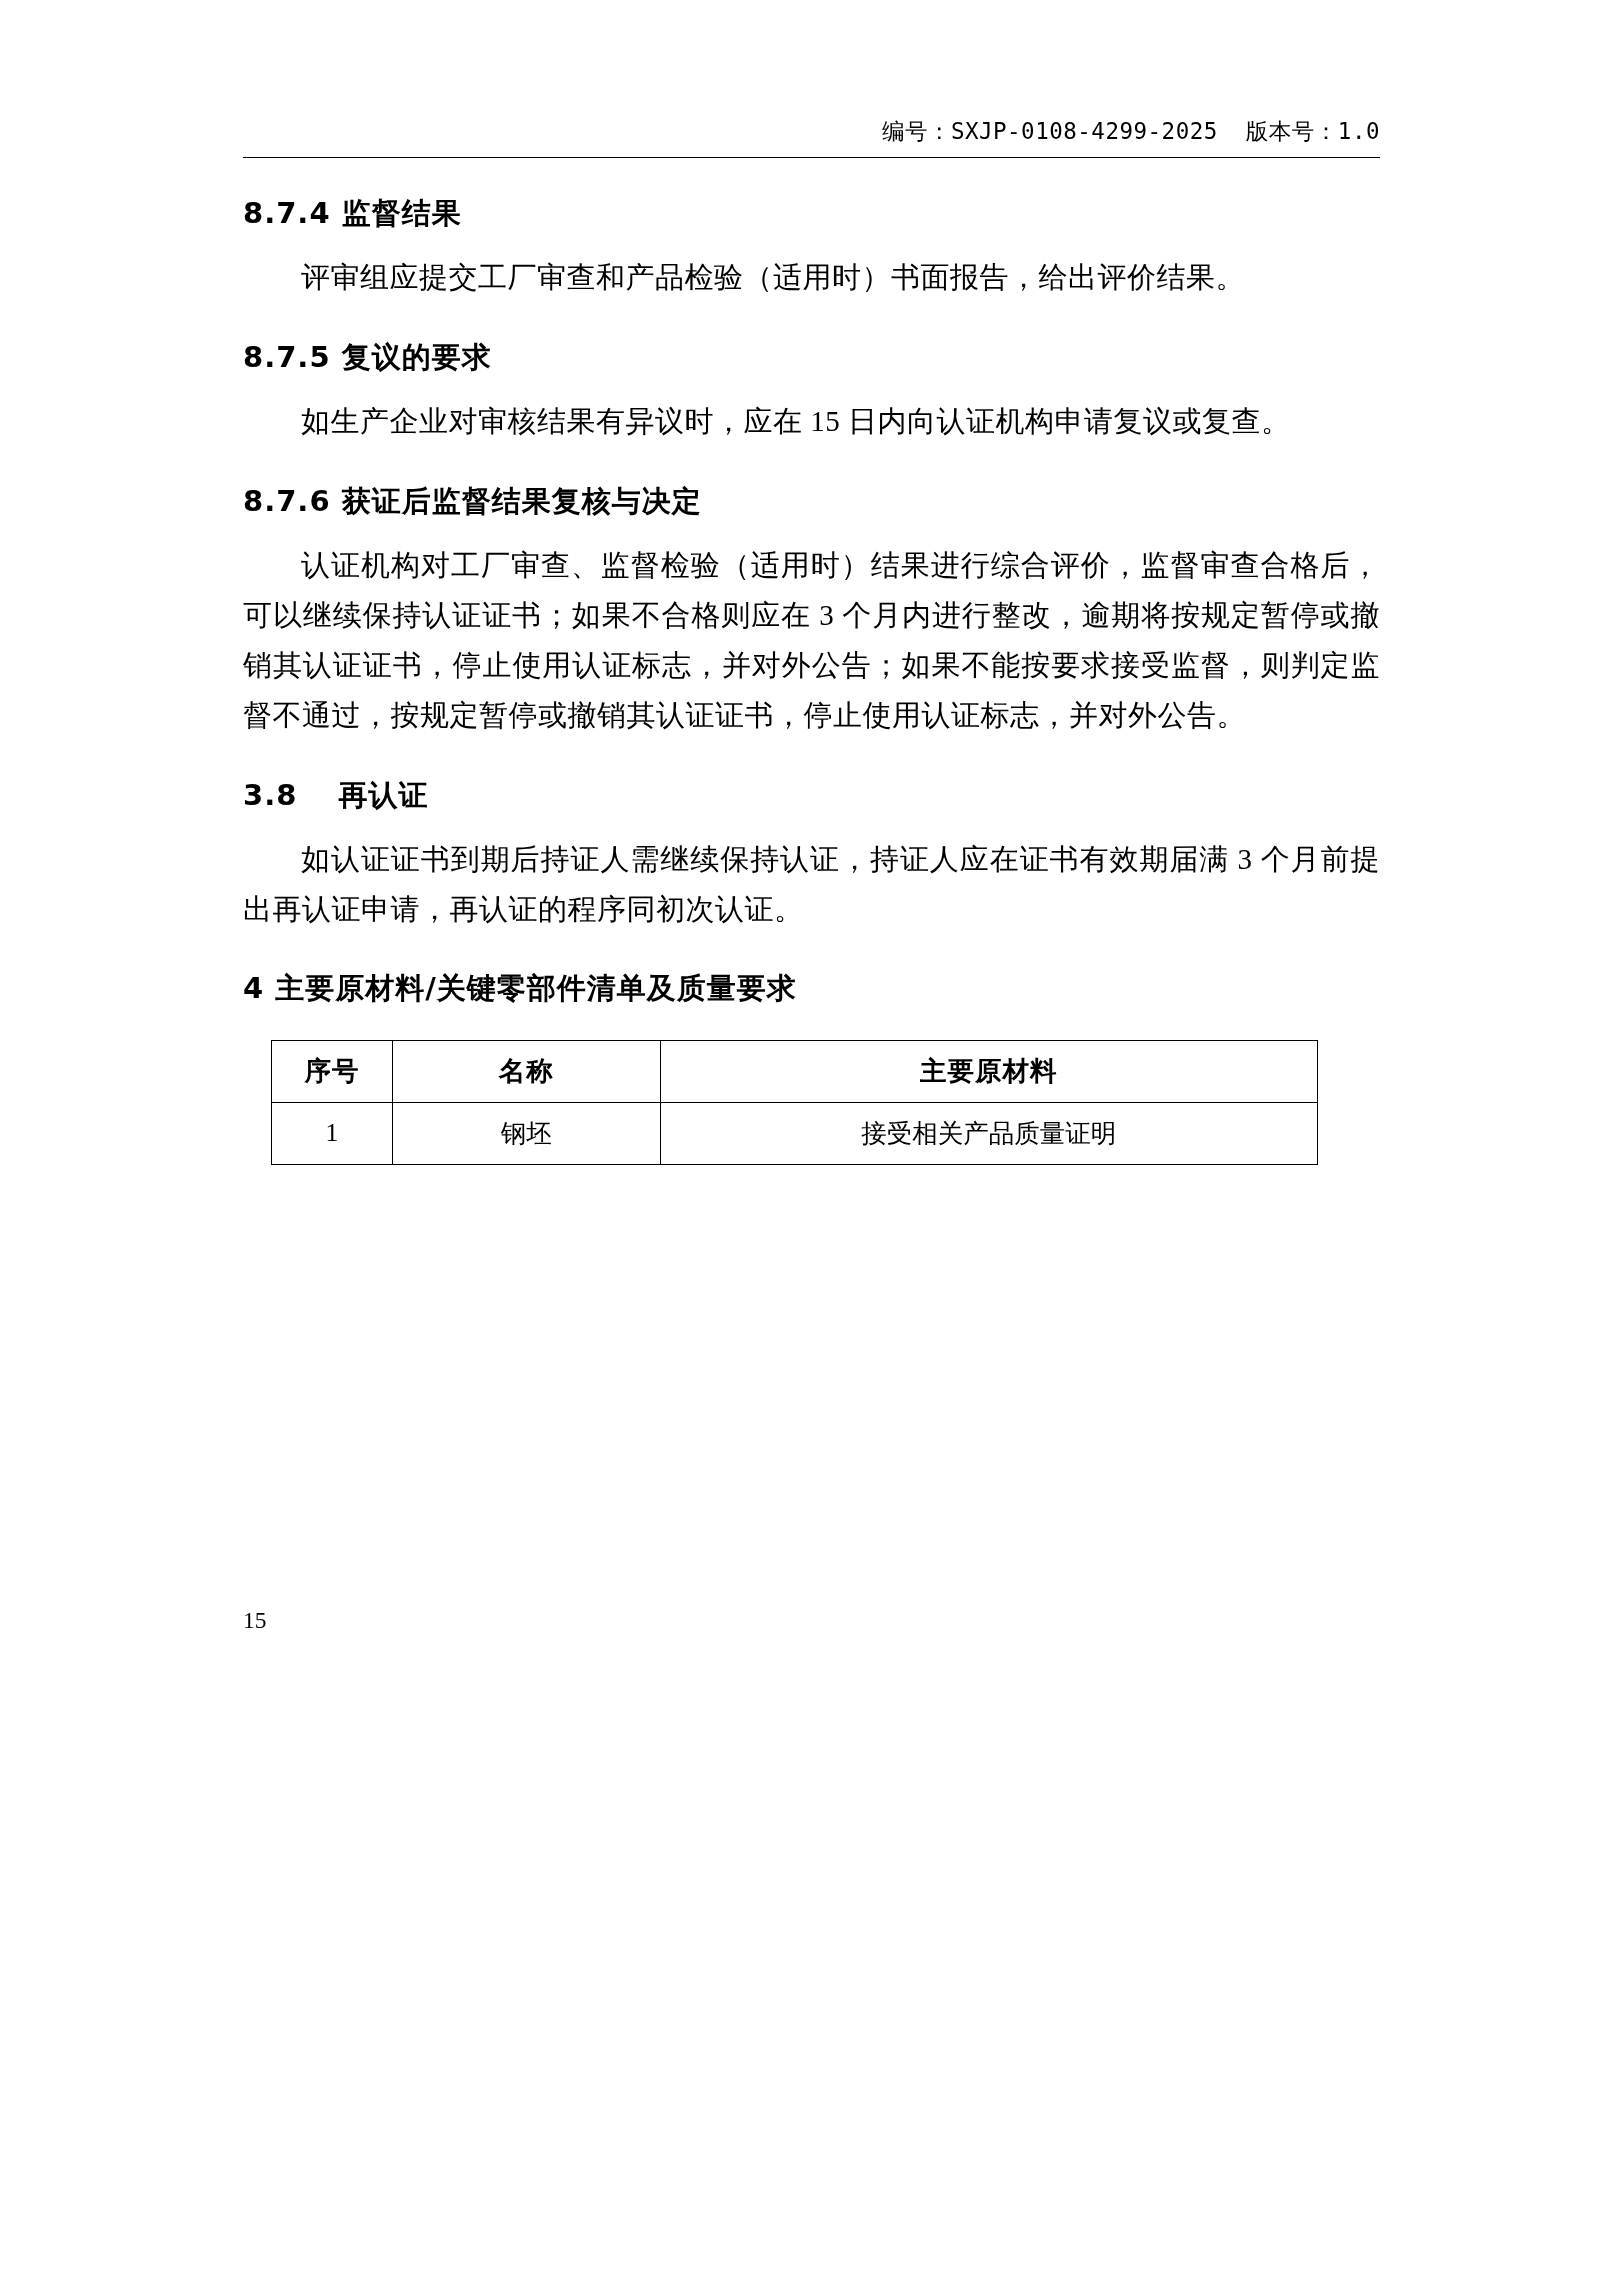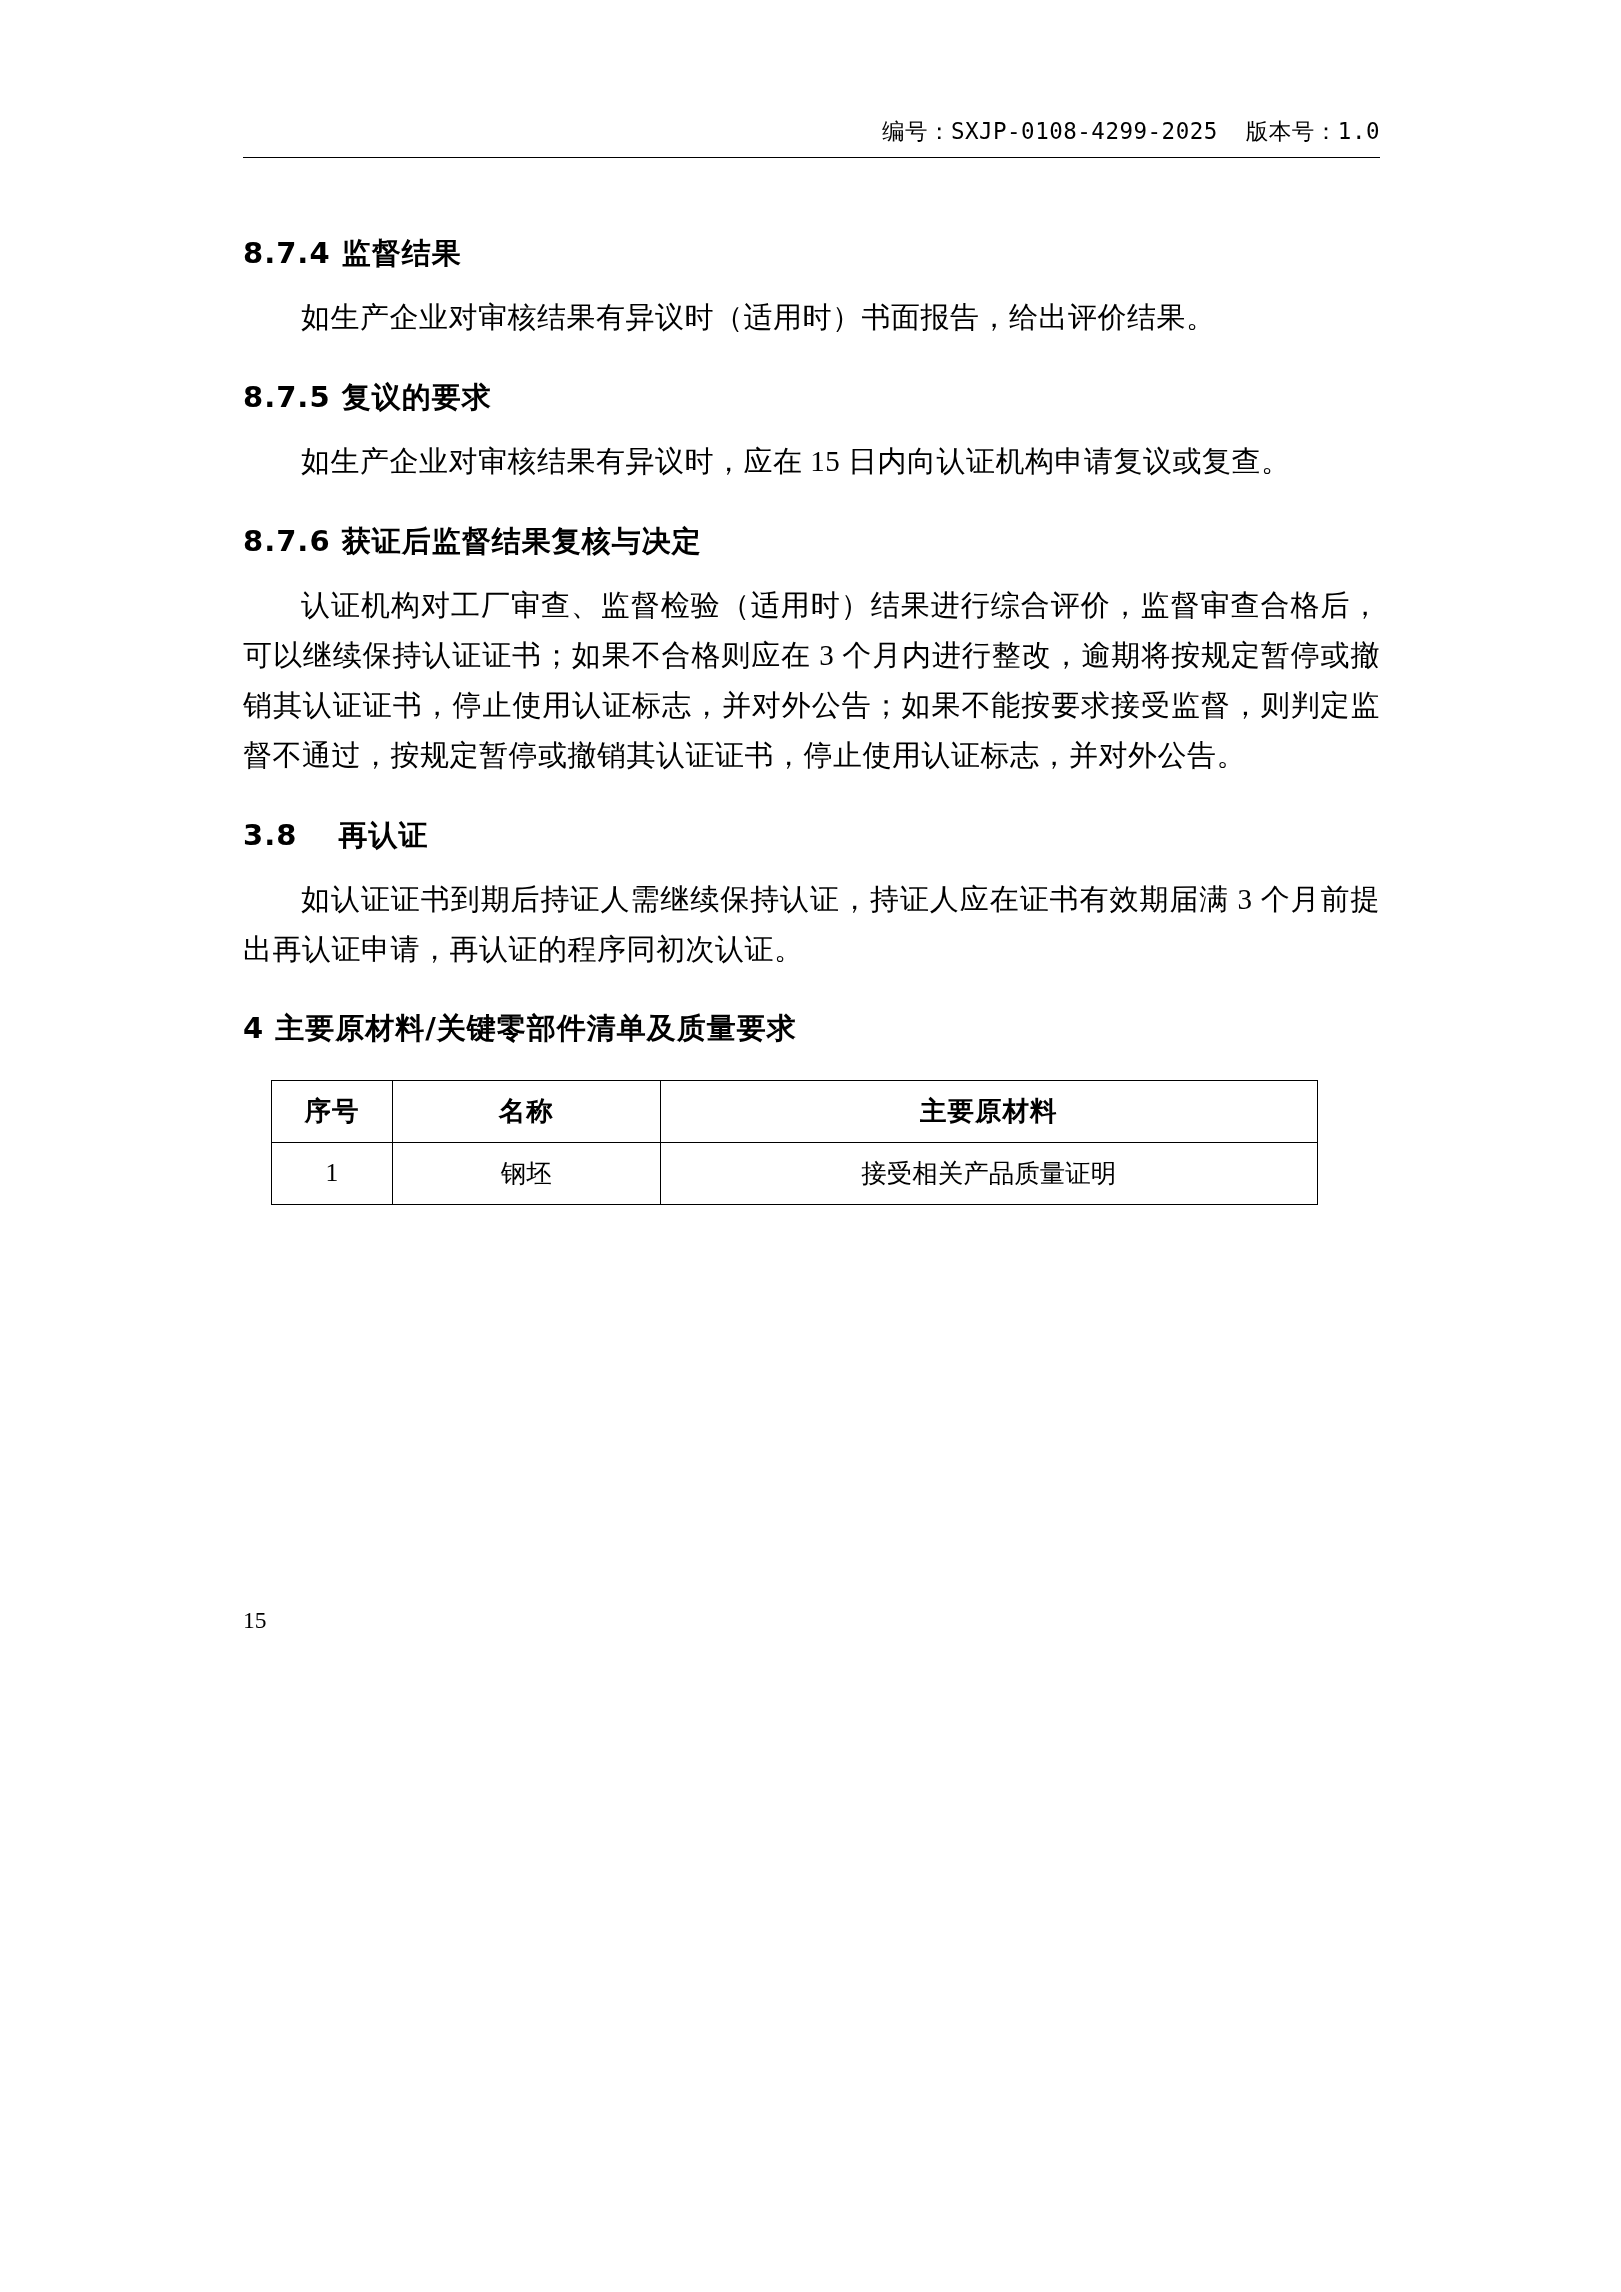--- a/index.html
+++ b/index.html
@@ -46,21 +46,20 @@
     width: 1137px;
     border-top: 1.5px solid #000;
   }
 
   
   .body {
     position: absolute;
     top: 192px;
     left: 0;
     width: 1137px;
-    margin-top: 40px;
   }
 
   h2.sec {
     font-family: "DejaVu Sans", "Liberation Sans", sans-serif;
     font-weight: bold;
     font-size: 29px;
     margin: 0 0 0 0;
     padding: 0;
     line-height: 1.5;
     letter-spacing: 1px;
@@ -126,21 +125,21 @@
 <div class="page">
   <div class="content">
 
     <div class="header">编号：SXJP-0108-4299-2025  版本号：1.0</div>
     <div class="header-rule"></div>
 
     <div class="body">
 
       <h2 class="sec">8.7.4 监督结果</h2>
       <div class="spacer-after-head"></div>
-      <p class="para">如生产企业对审核结果有异议时（适用时）书面报告，给出评价结果。</p>
+      <p class="para">评审组应提交工厂审查和产品检验（适用时）书面报告，给出评价结果。</p>
 
       <div class="spacer-before-head"></div>
       <h2 class="sec">8.7.5 复议的要求</h2>
       <div class="spacer-after-head"></div>
       <p class="para">如生产企业对审核结果有异议时，应在 15 日内向认证机构申请复议或复查。</p>
 
       <div class="spacer-before-head"></div>
       <h2 class="sec">8.7.6 获证后监督结果复核与决定</h2>
       <div class="spacer-after-head"></div>
       <p class="para">认证机构对工厂审查、监督检验（适用时）结果进行综合评价，监督审查合格后，可以继续保持认证证书；如果不合格则应在 3 个月内进行整改，逾期将按规定暂停或撤销其认证证书，停止使用认证标志，并对外公告；如果不能按要求接受监督，则判定监督不通过，按规定暂停或撤销其认证证书，停止使用认证标志，并对外公告。</p>

